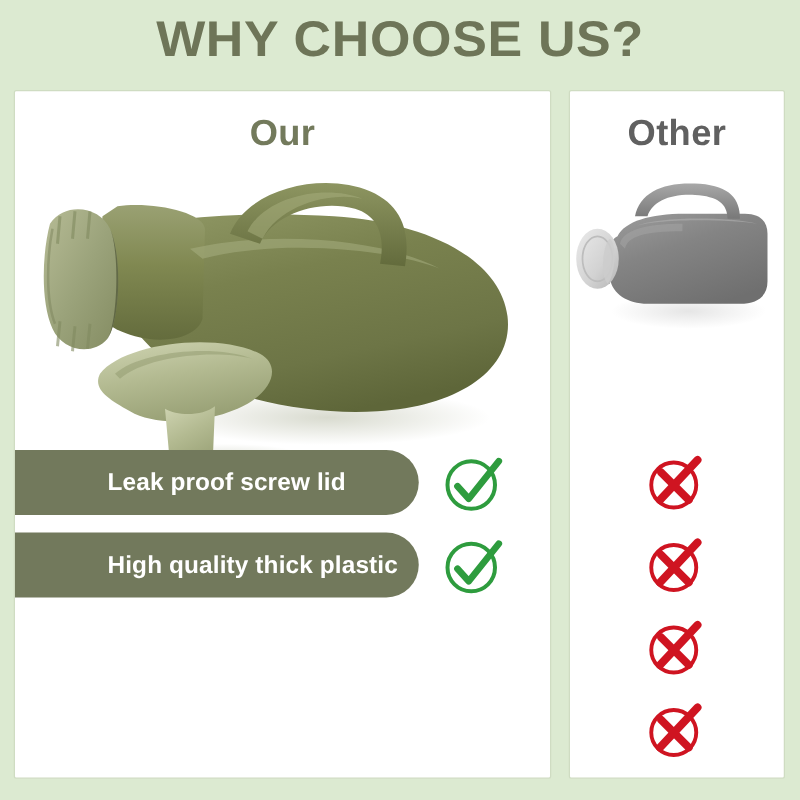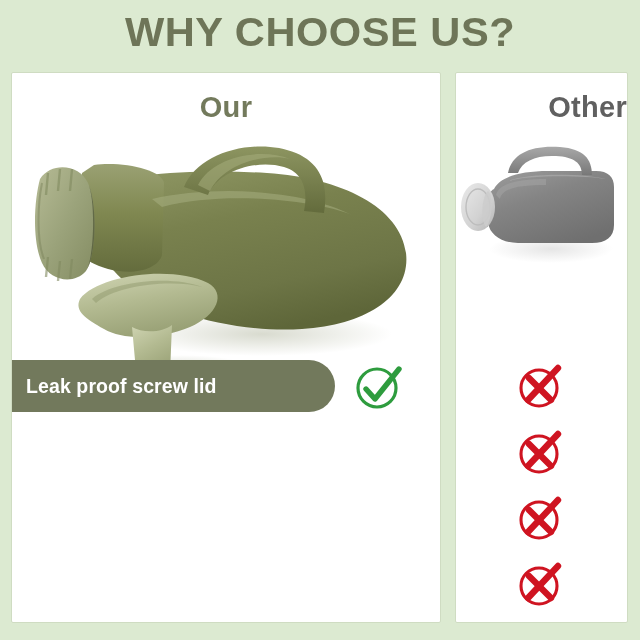--- a/index.html
+++ b/index.html
@@ -63,21 +63,21 @@
   .card-heading {
     position: absolute;
     top: 18px;
     width: 100%;
     text-align: center;
     font-weight: bold;
     font-size: 29px;
     letter-spacing: 0.3px;
   }
   #heading-our   { color: #737a5c; }
-  #heading-other { color: #606060; text-align: right; }
+  #heading-other { color: #606060; }
 
   
   #product-our {
     position: absolute;
     left: 0;
     top: 56px;
     width: 430px;
     height: 285px;
   }
   #product-other {
@@ -110,23 +110,24 @@
     background: #72795c;
     border-radius: 0 26px 26px 0;
     display: flex;
     align-items: center;
   }
 
   .pill-label {
     color: #ffffff;
     font-weight: bold;
     font-size: 19.5px;
-    padding-left: 14px;
+    padding-left: 26px;
     letter-spacing: 0.1px;
     white-space: nowrap;
+    margin-left: 48px;
   }
 
   .mark {
     position: absolute;
     top: 4px;
     width: 56px;
     height: 56px;
   }
   .mark.check { left: 340px; }
 
@@ -243,20 +244,31 @@
         <span class="pill-label">Leak proof screw lid</span>
       </div>
       <div class="mark check">
         <svg width="56" height="56" viewBox="0 0 56 56">
           <circle cx="25" cy="30" r="19" fill="none" stroke="#2e9c3e" stroke-width="3.2"></circle>
           <path d="M14 31 L23 41 L47 11" fill="none" stroke="#2e9c3e" stroke-width="5.4" stroke-linecap="round" stroke-linejoin="round"></path>
         </svg>
       </div>
     </div>
 
+    <div class="feature-row">
+      <div class="pill">
+        <span class="pill-label">High quality thick plastic</span>
+      </div>
+      <div class="mark check">
+        <svg width="56" height="56" viewBox="0 0 56 56">
+          <circle cx="25" cy="30" r="19" fill="none" stroke="#2e9c3e" stroke-width="3.2"></circle>
+          <path d="M14 31 L23 41 L47 11" fill="none" stroke="#2e9c3e" stroke-width="5.4" stroke-linecap="round" stroke-linejoin="round"></path>
+        </svg>
+      </div>
+    </div>
 
 
 
   </div>
 </div>
 
 <div class="card" id="card-other">
 
   <div class="card-heading" id="heading-other">Other</div>
 

